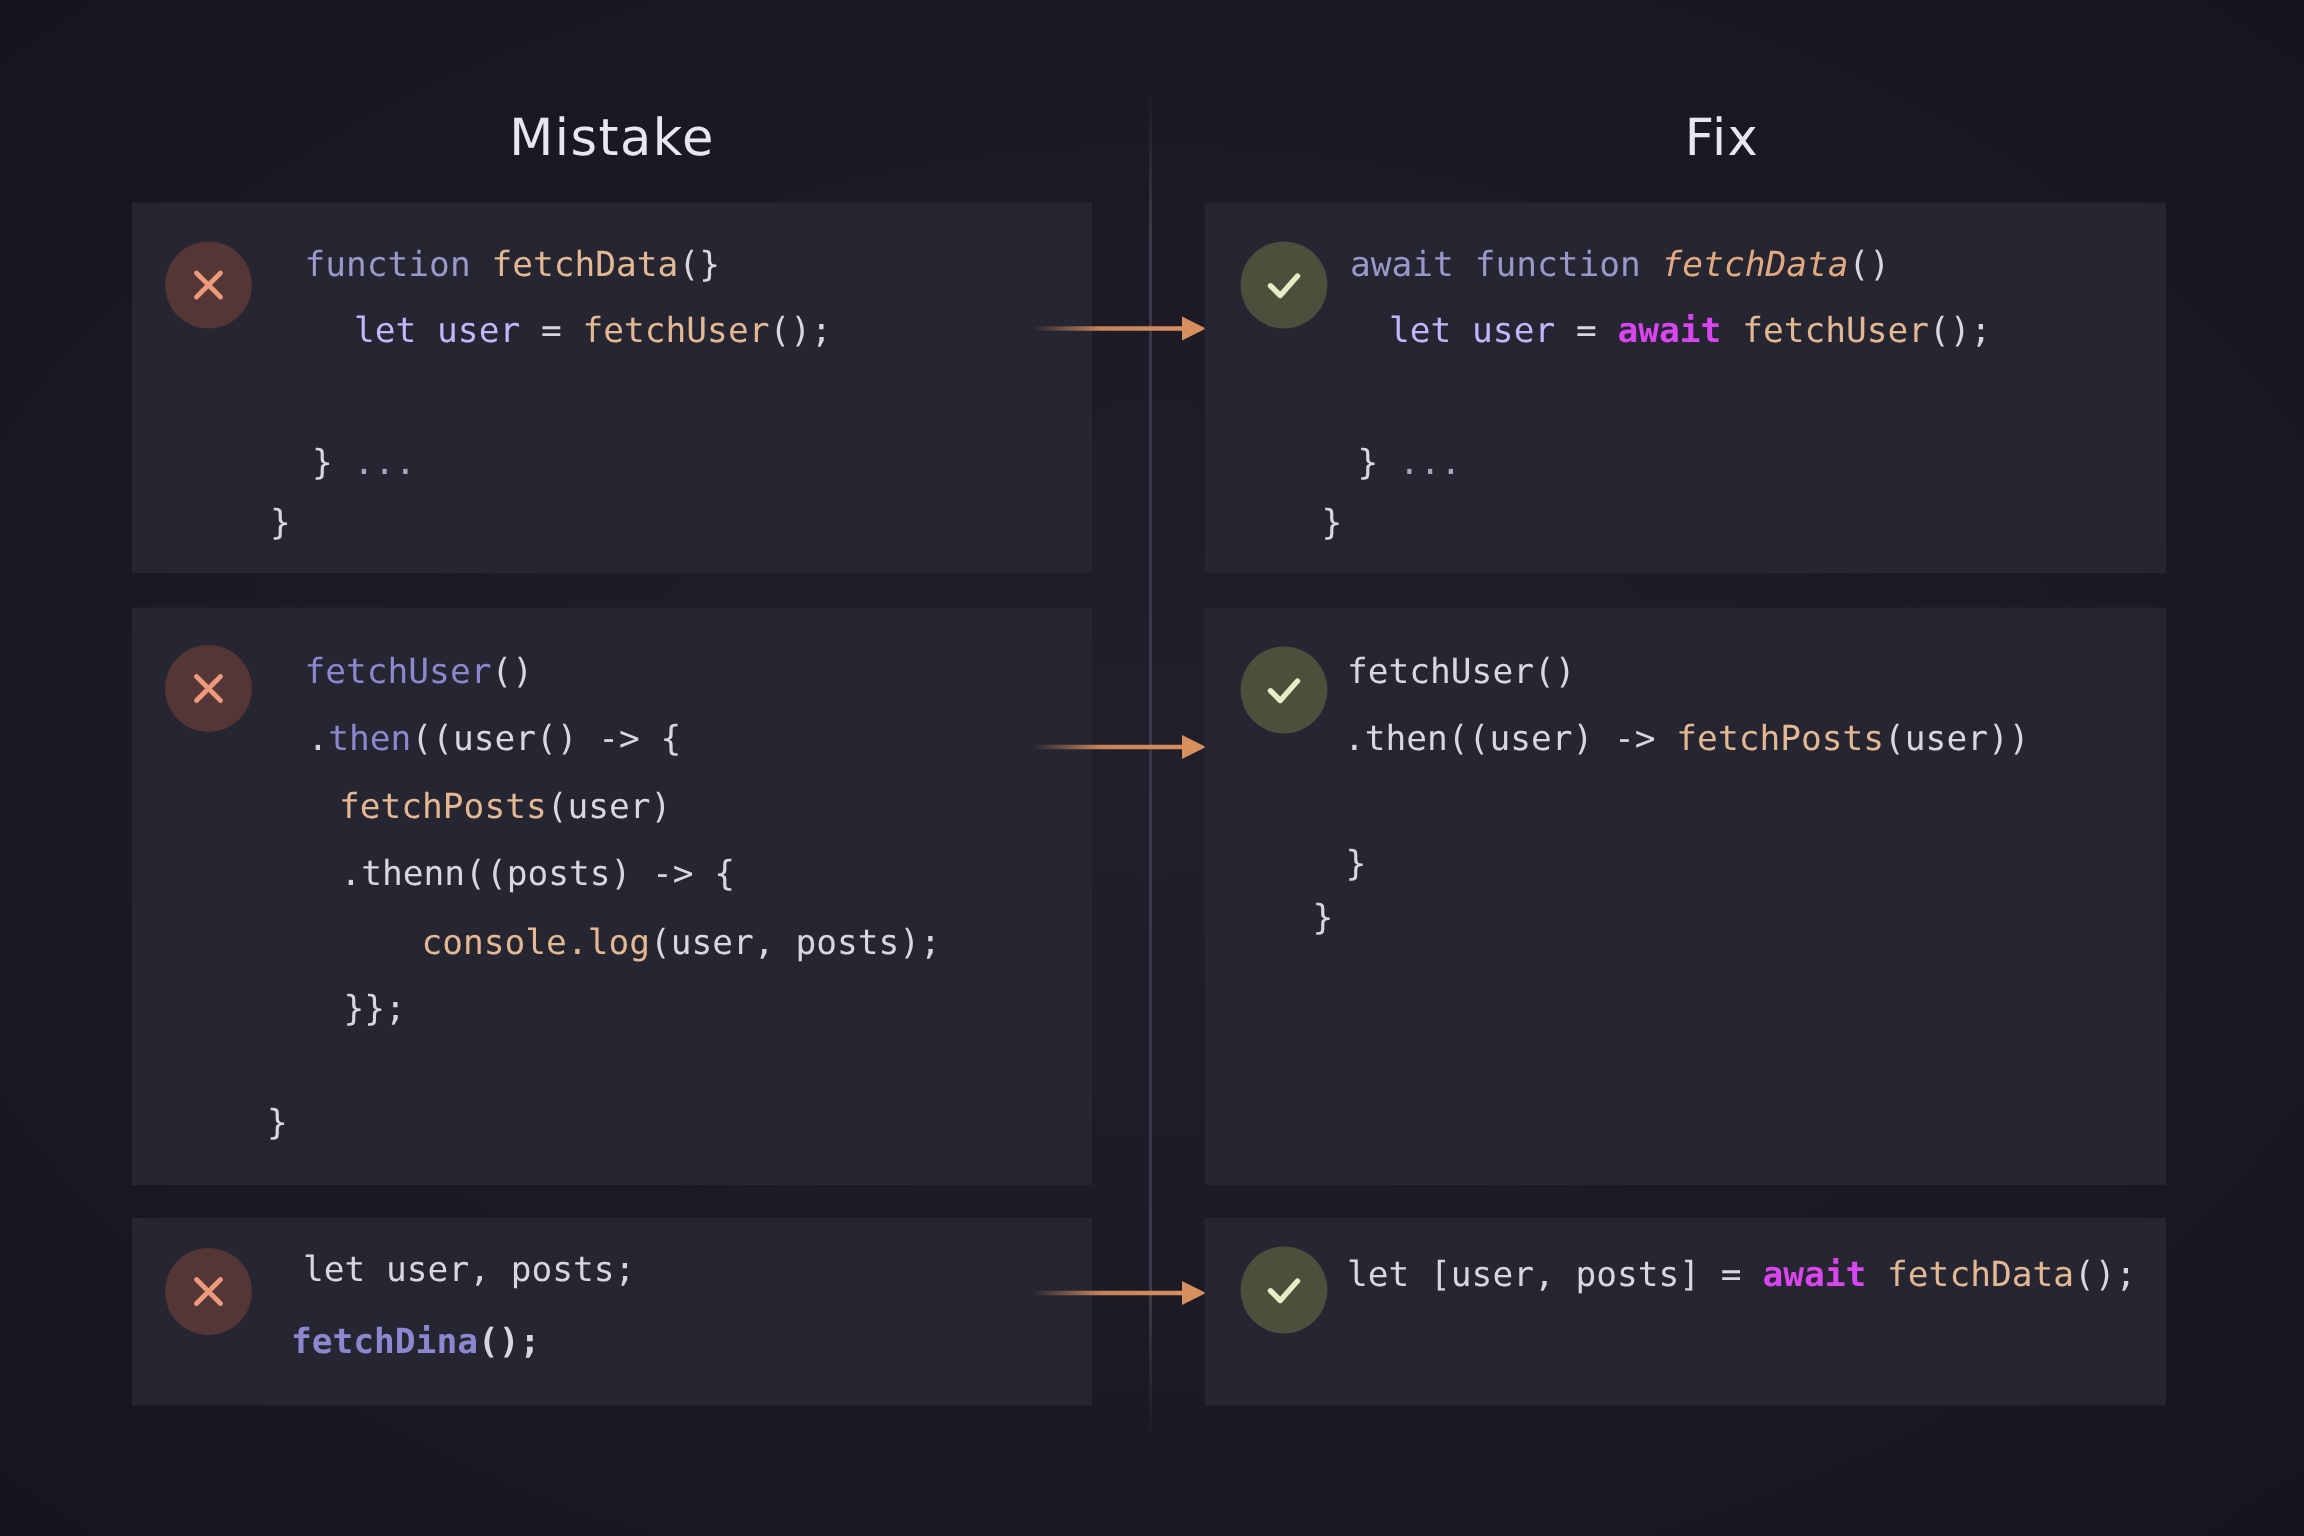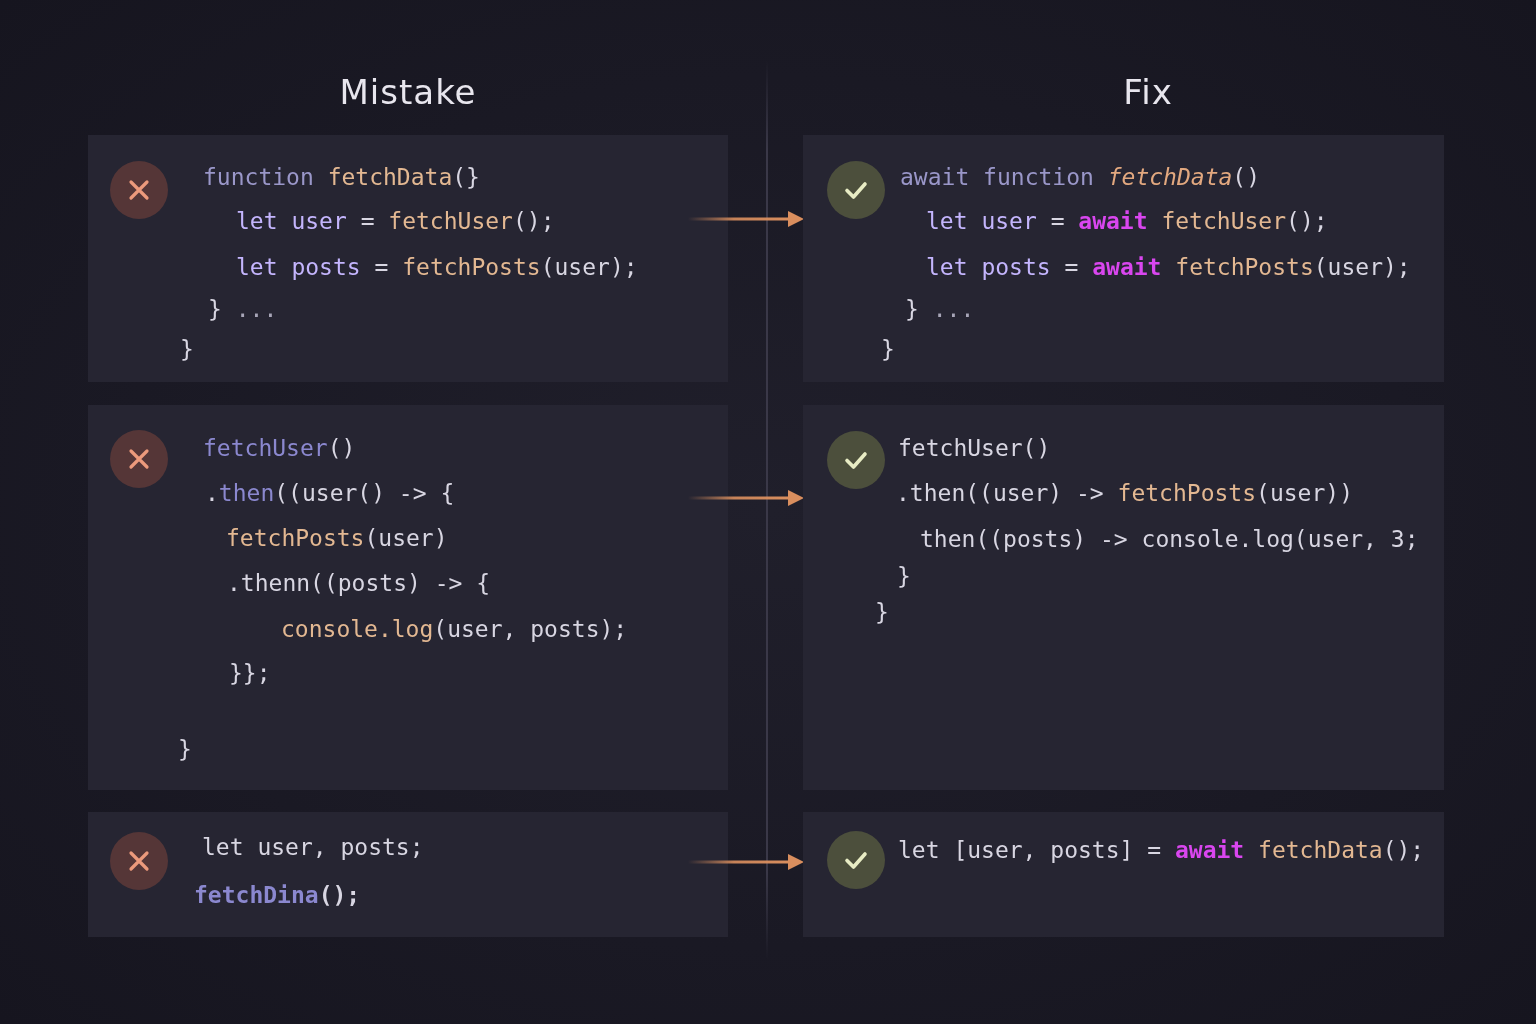--- a/index.html
+++ b/index.html
@@ -82,21 +82,20 @@
 
   <div class="panel left" style="top:135px;height:247px;">
     <div class="badge bad" style="left:22px;top:26px;">
       <svg viewBox="0 0 30 30">
           <path d="M7 7 L23 23 M23 7 L7 23" stroke="#ec9a7c" stroke-width="3.2" stroke-linecap="round"></path>
         </svg>
     </div>
     <div class="code" style="left:0;top:0;width:640px;height:247px;">
       <div class="line" style="left:115px;top:31px;"><span class="kw">function </span><span class="fn">fetchData</span><span class="pl">(}</span></div>
       <div class="line" style="left:148px;top:75px;"><span class="var">let </span><span class="var">user</span><span class="pl"> = </span><span class="fn">fetchUser</span><span class="pl">();</span></div>
-      <div class="line" style="left:148px;top:121px;"><span class="var">let </span><span class="var">posts</span><span class="pl"> = </span><span class="fn">fetchPosts</span><span class="pl">(user);</span></div>
       <div class="line" style="left:120px;top:163px;"><span class="pl">} </span><span class="dim">...</span></div>
       <div class="line" style="left:92px;top:203px;"><span class="pl">}</span></div>
     </div>
   </div>
 
   <div class="arrow" style="left:688px;top:209px;">
     <svg width="118" height="20" viewBox="0 0 118 20">
         <defs>
           <linearGradient id="ag1" x1="0" x2="1">
             <stop offset="0" stop-color="#d98e5e" stop-opacity="0"></stop>
@@ -111,21 +110,20 @@
 
   <div class="panel right" style="top:135px;height:247px;">
     <div class="badge good" style="left:24px;top:26px;">
       <svg viewBox="0 0 30 30">
           <path d="M6 15.5 L12.5 22 L24 9" stroke="#e8ecc4" stroke-width="3.6" fill="none" stroke-linecap="round" stroke-linejoin="round"></path>
         </svg>
     </div>
     <div class="code" style="left:0;top:0;width:641px;height:247px;">
       <div class="line" style="left:97px;top:31px;"><span class="kw">await </span><span class="kw">function </span><span class="fn-orange" style="font-style:italic">fetchData</span><span class="pl">()</span></div>
       <div class="line" style="left:123px;top:75px;"><span class="var">let </span><span class="var">user</span><span class="pl"> = </span><span class="aw">await </span><span class="fn">fetchUser</span><span class="pl">();</span></div>
-      <div class="line" style="left:123px;top:121px;"><span class="var">let </span><span class="var">posts</span><span class="pl"> = </span><span class="aw">await </span><span class="fn">fetchPosts</span><span class="pl">(user);</span></div>
       <div class="line" style="left:102px;top:163px;"><span class="pl">} </span><span class="dim">...</span></div>
       <div class="line" style="left:78px;top:203px;"><span class="pl">}</span></div>
     </div>
   </div>
 
   <div class="panel left" style="top:405px;height:385px;">
     <div class="badge bad" style="left:22px;top:25px;">
       <svg viewBox="0 0 30 30">
           <path d="M7 7 L23 23 M23 7 L7 23" stroke="#ec9a7c" stroke-width="3.2" stroke-linecap="round"></path>
         </svg>
@@ -157,21 +155,20 @@
 
   <div class="panel right" style="top:405px;height:385px;">
     <div class="badge good" style="left:24px;top:26px;">
       <svg viewBox="0 0 30 30">
           <path d="M6 15.5 L12.5 22 L24 9" stroke="#e8ecc4" stroke-width="3.6" fill="none" stroke-linecap="round" stroke-linejoin="round"></path>
         </svg>
     </div>
     <div class="code" style="left:0;top:0;width:641px;height:385px;">
       <div class="line" style="left:95px;top:32px;"><span class="pl">fetchUser()</span></div>
       <div class="line" style="left:93px;top:77px;"><span class="pl">.then((user) -&gt; </span><span class="fn">fetchPosts</span><span class="pl">(user))</span></div>
-      <div class="line" style="left:117px;top:123px;"><span class="pl">then((posts) -&gt; console.log(user, 3;</span></div>
       <div class="line" style="left:94px;top:160px;"><span class="pl">}</span></div>
       <div class="line" style="left:72px;top:196px;"><span class="pl">}</span></div>
     </div>
   </div>
 
   <div class="panel left" style="top:812px;height:125px;">
     <div class="badge bad" style="left:22px;top:20px;">
       <svg viewBox="0 0 30 30">
           <path d="M7 7 L23 23 M23 7 L7 23" stroke="#ec9a7c" stroke-width="3.2" stroke-linecap="round"></path>
         </svg>

